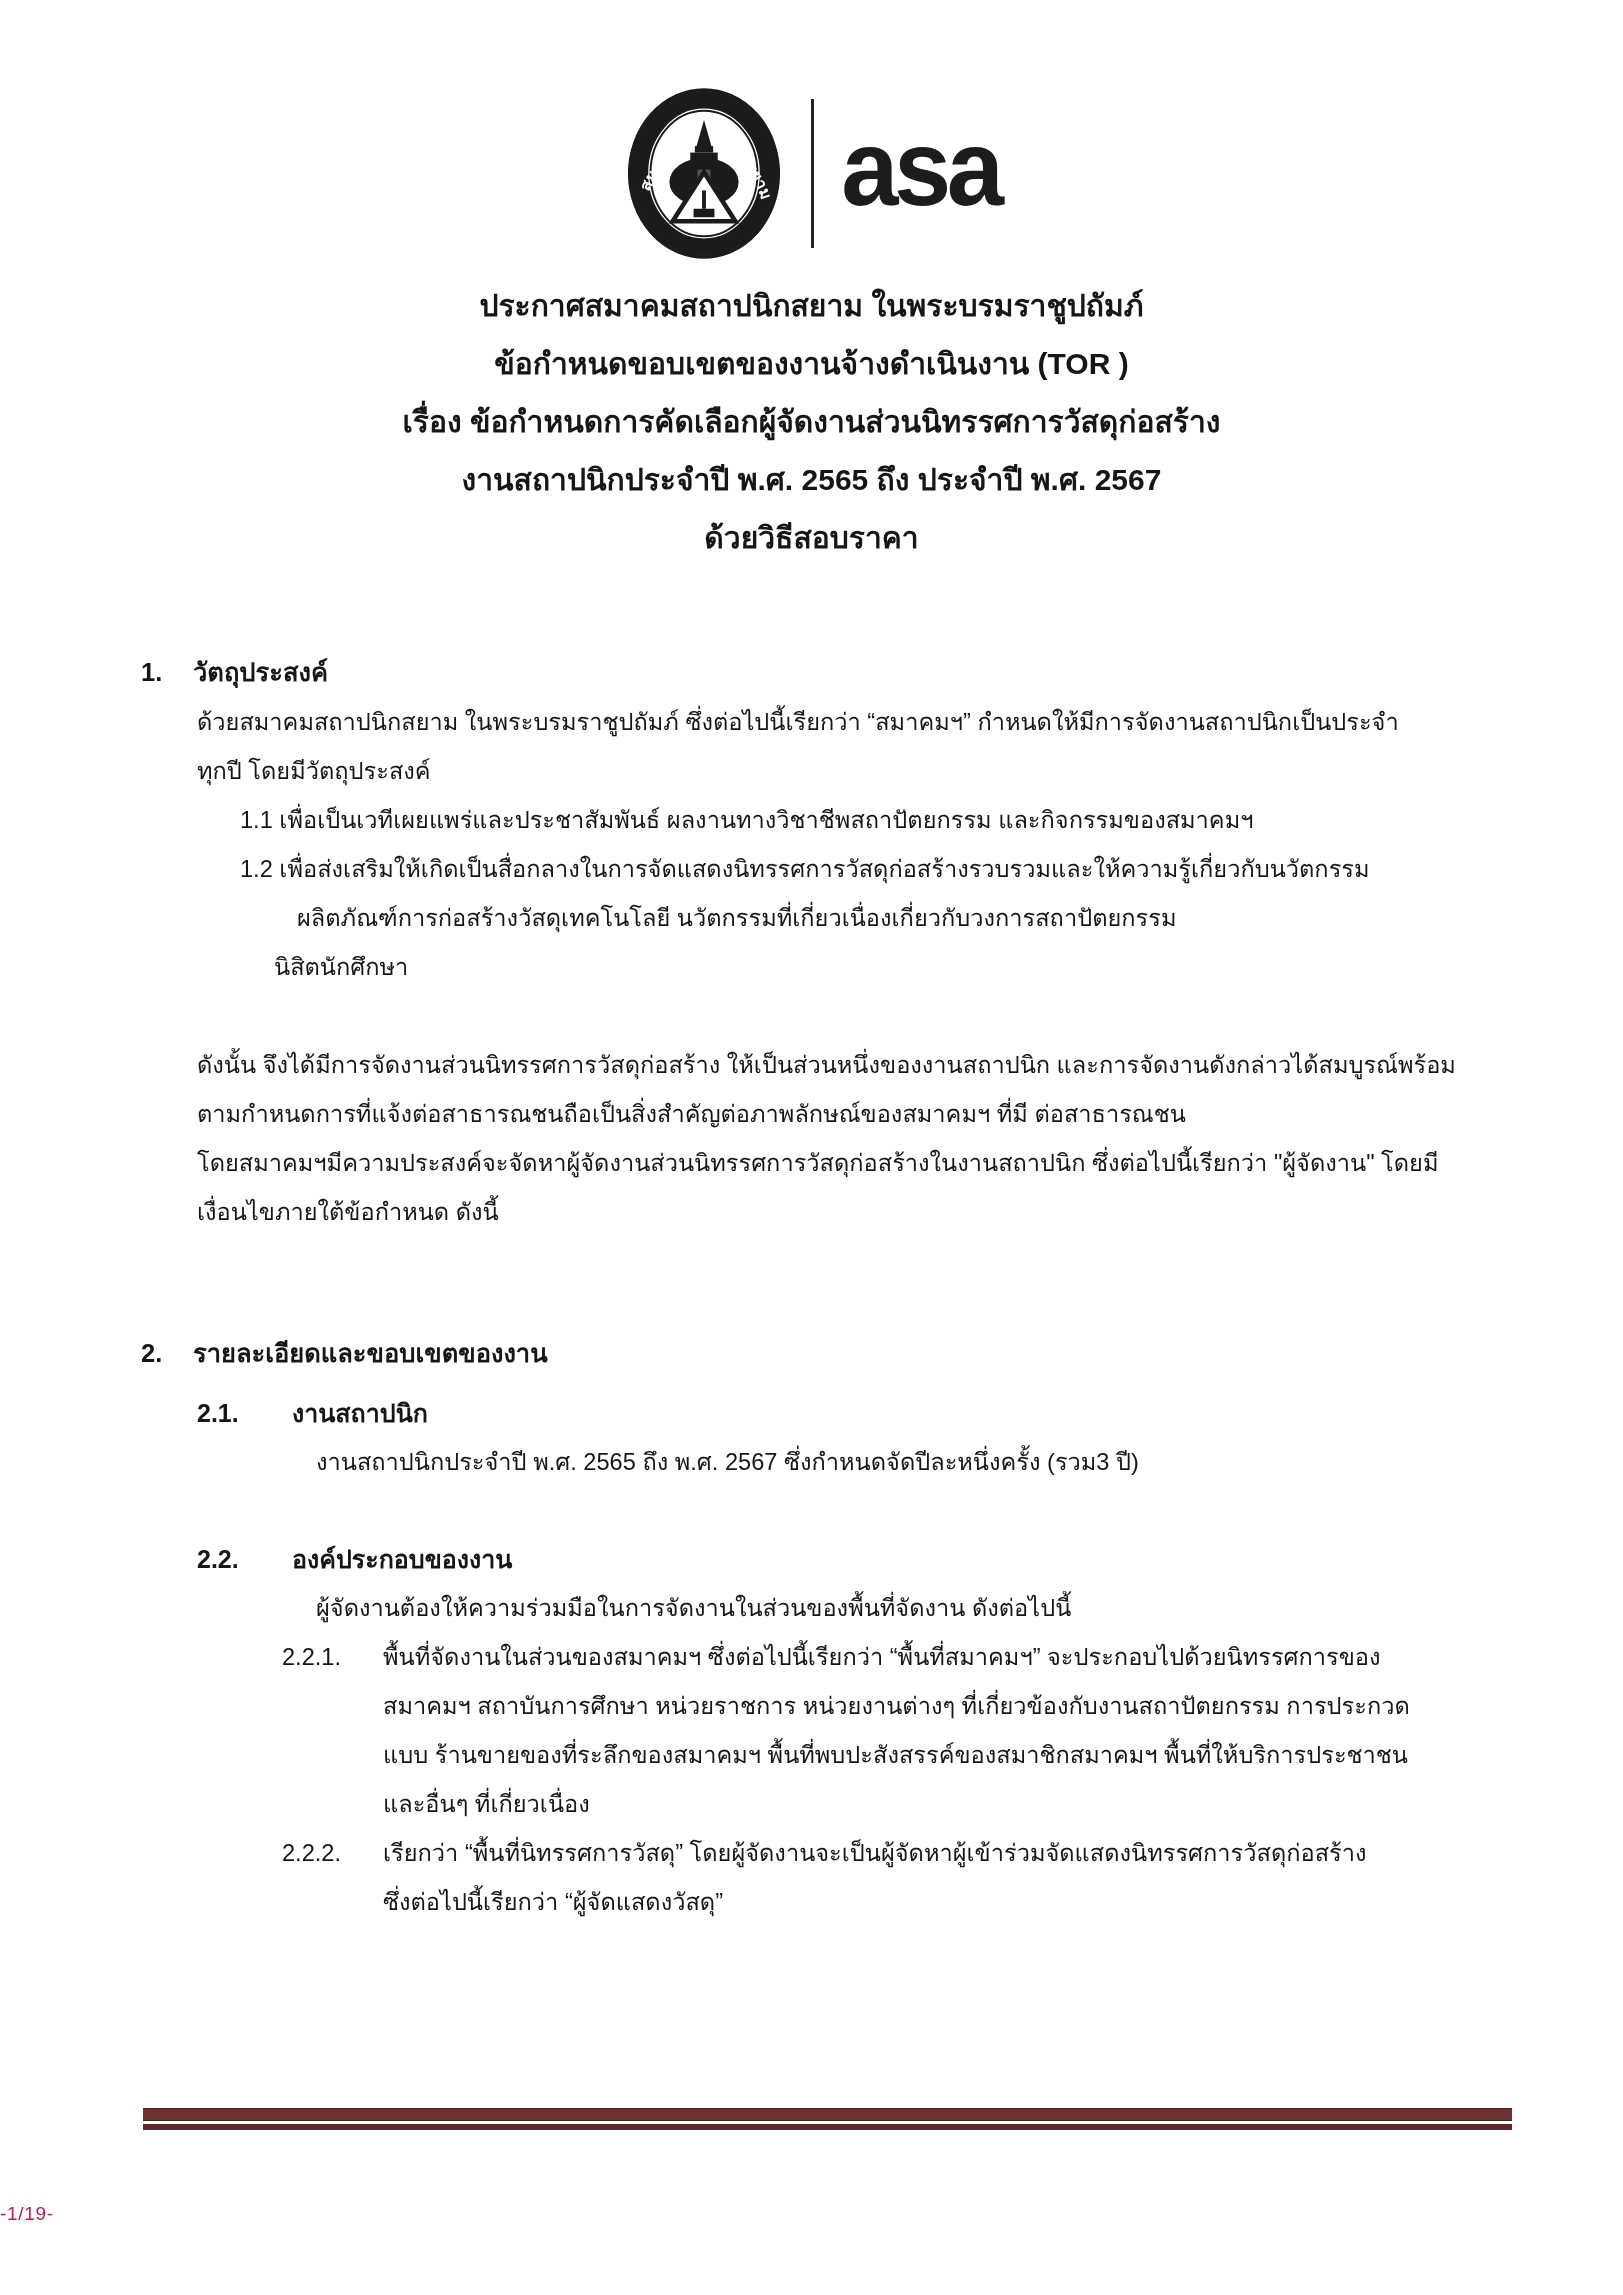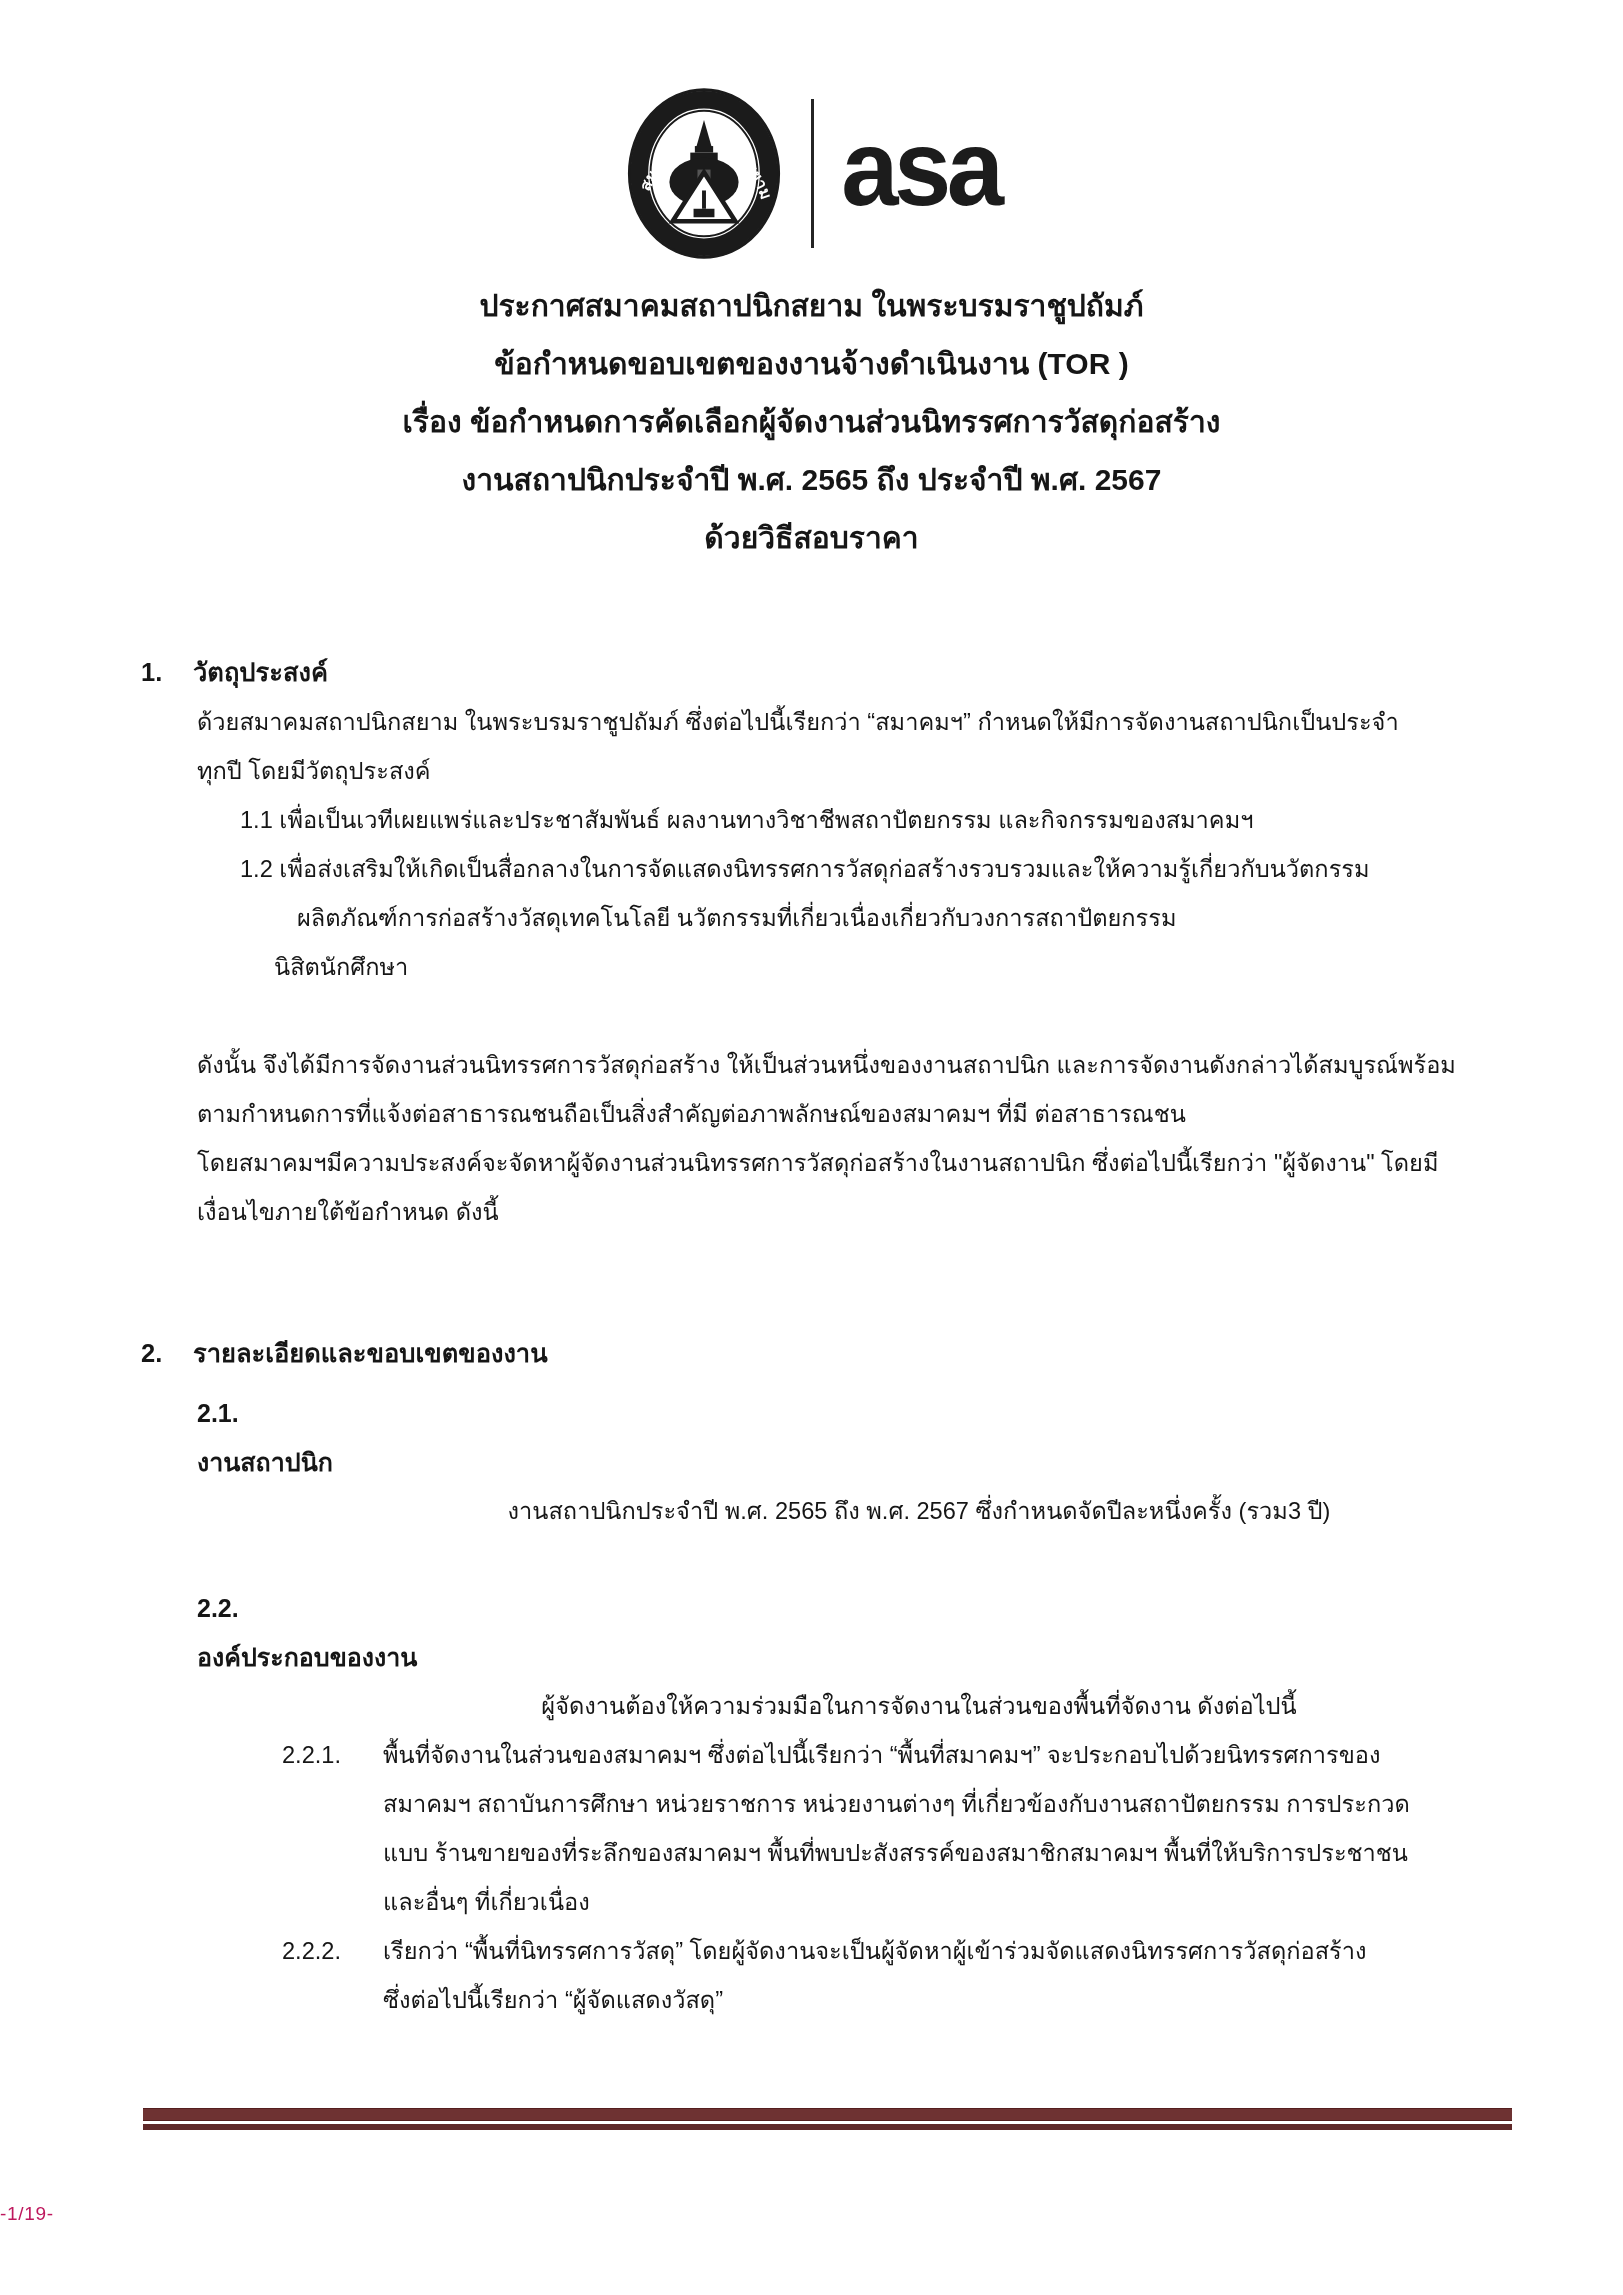--- a/index.html
+++ b/index.html
@@ -39,23 +39,23 @@
   .sec1-body{margin-left:56px;margin-top:6.5px;line-height:49px;}
   .line{white-space:nowrap;}
   .ind-obj{margin-left:43px;}
   .ind-cont{margin-left:100px;}
   .ind-cont2{margin-left:77px;}
   .spacer-line{height:49px;}
   .sec2{top:1334px;}
   .sub{margin-left:56px;line-height:49px;}
   .sub21{margin-top:17px;}
   .sub22{margin-top:48px;}
-  .sub-row{display:flex;font-weight:bold;line-height:49px;font-size:25px;flex-direction:column;}
+  .sub-row{display:flex;font-weight:bold;line-height:49px;font-size:25px;}
   .sub-num{width:95px;flex:0 0 auto;}
-  .sub-body{margin-left:119px;text-align:center;}
+  .sub-body{margin-left:119px;}
   .item-row{display:flex;}
   .item-rows{margin-left:85px;}
   .item-num{width:101px;flex:0 0 auto;}
   .item-lines{flex:1 1 auto;}
   
   .footer-rule{position:absolute;left:143px;top:2108px;width:1369px;}
   .rule-thick{height:10.5px;background:#6e3232;border-top:1.3px solid #541f1f;border-bottom:1.3px solid #541f1f;}
   .rule-gap{height:3.3px;background:#ffffff;}
   .rule-thin{height:5.9px;background:#5f2929;}
   .page-number{

